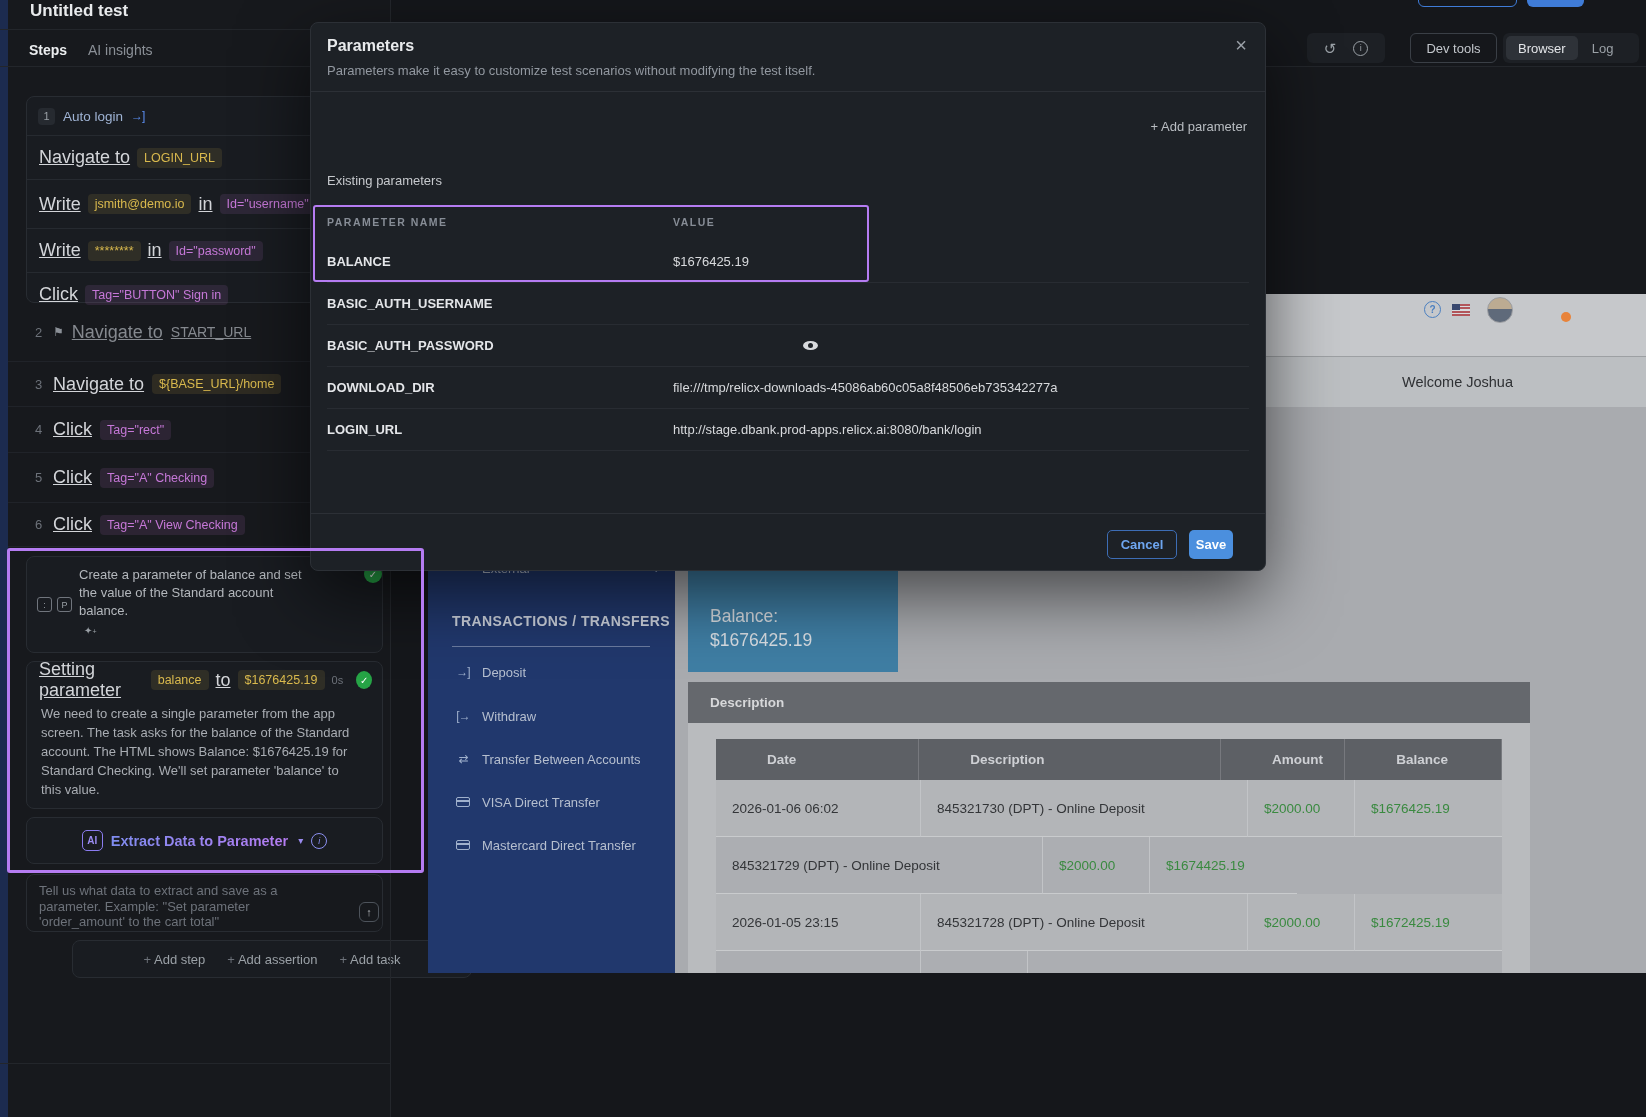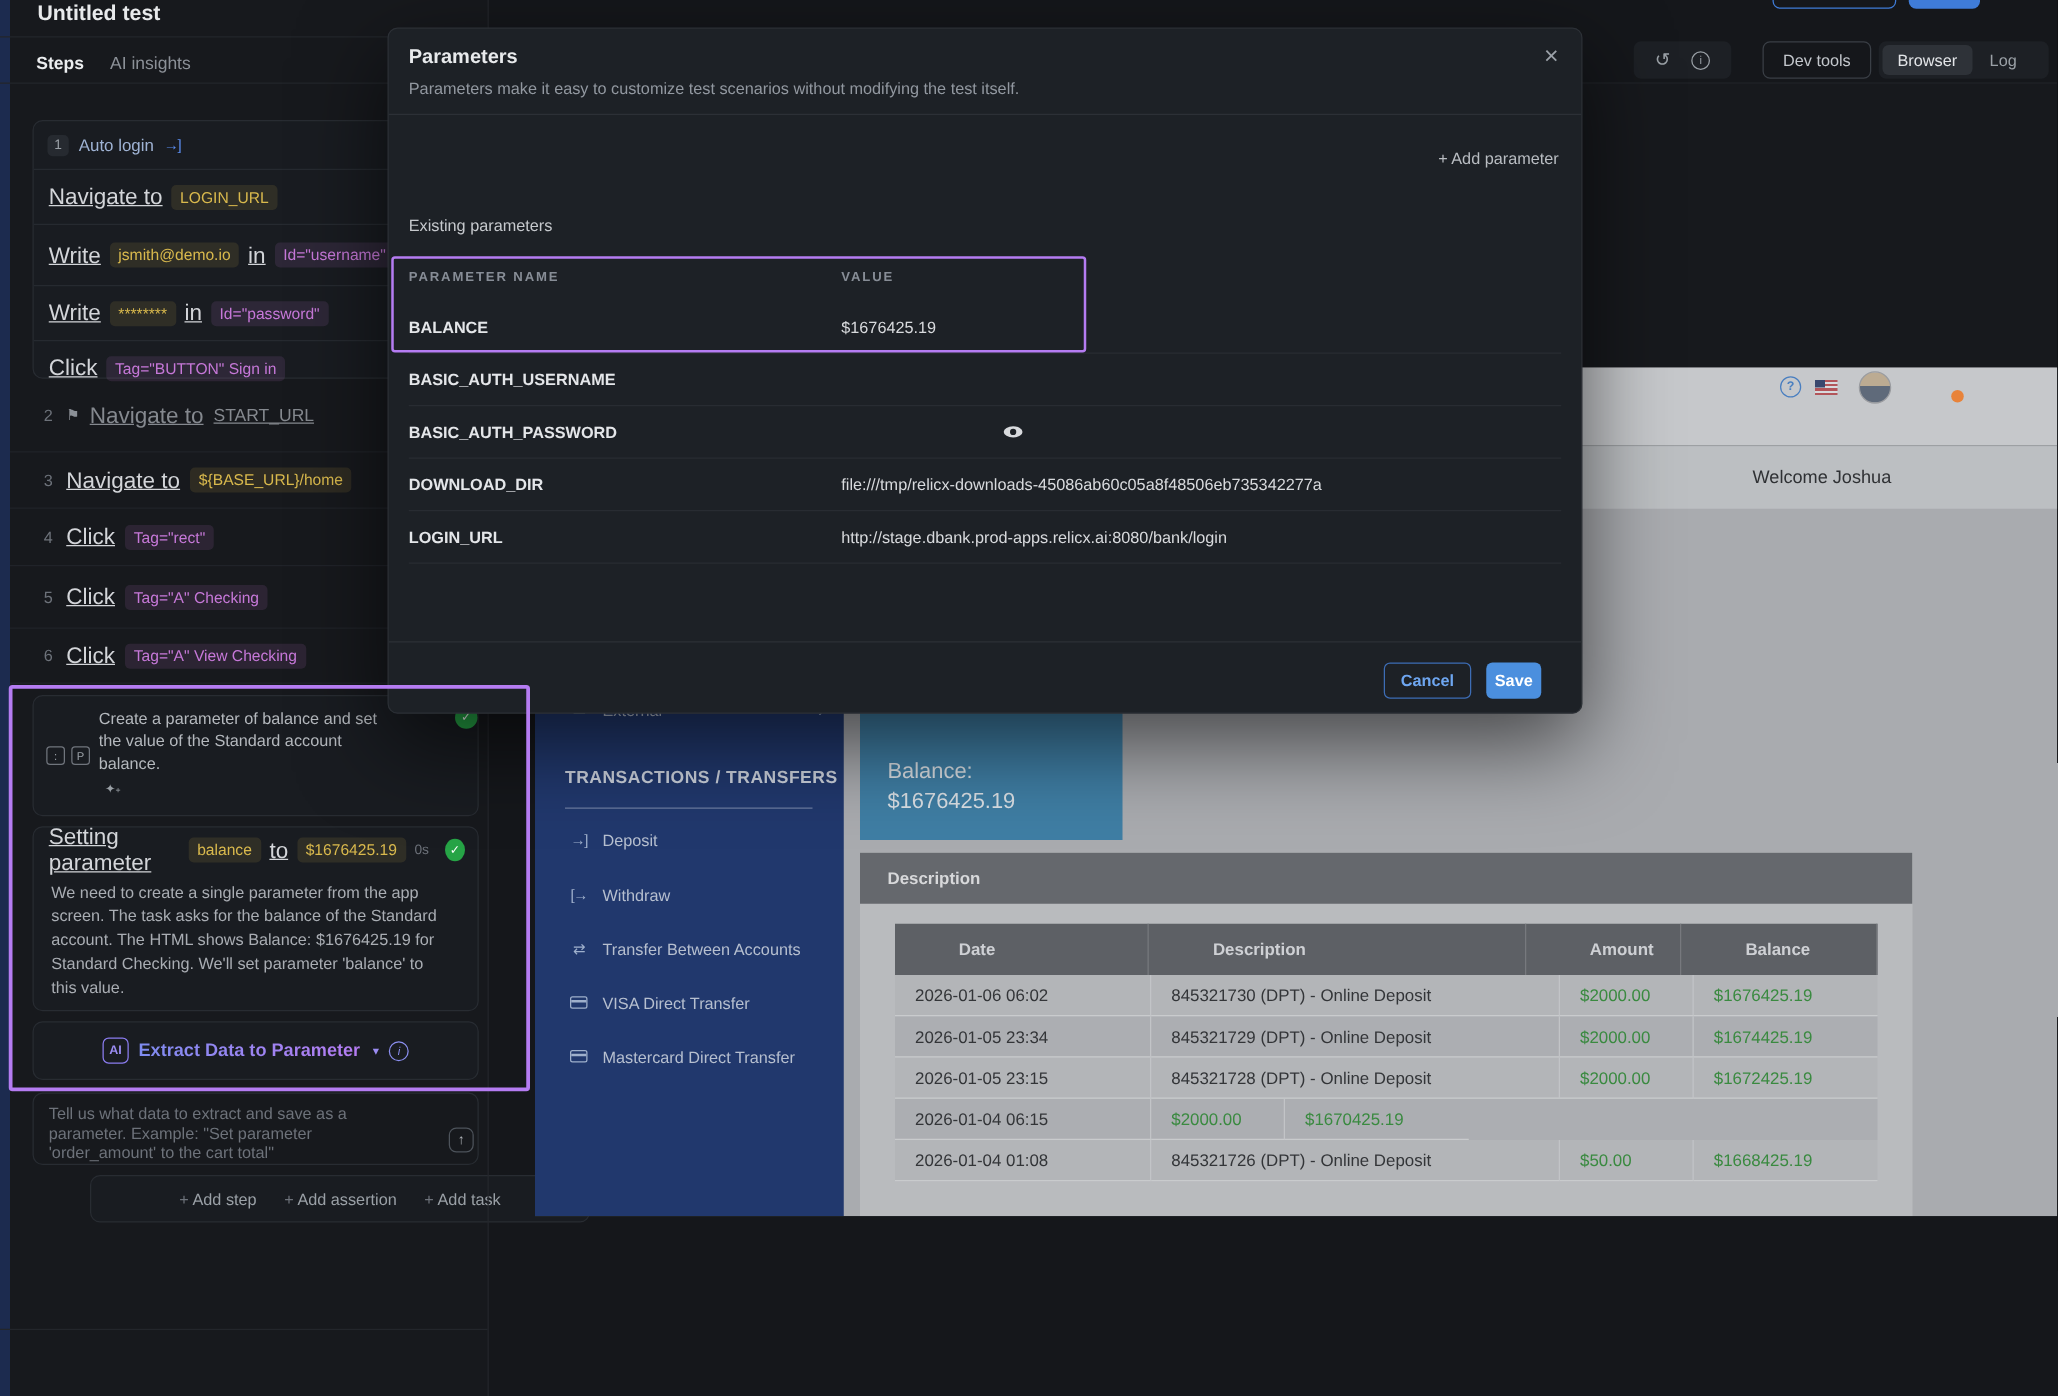--- a/index.html
+++ b/index.html
@@ -112,21 +112,21 @@
   .cc-icon::after{content:"";position:absolute;left:0;top:2px;width:100%;height:1.5px;background:#9fb0cc;}
   .menu-chevron{margin-left:auto;margin-right:16px;color:#9fb0cc;font-size:13px;}
   .menu-section{left:24px;top:206px;font-size:14px;font-weight:700;letter-spacing:0.4px;color:#cdd3de;}
   .menu-divider{left:24px;top:239px;width:198px;height:1px;background:#6b7ba0;}
   #balance-card{left:260px;top:276px;width:210px;height:102px;background:#3f7ea4;}
   .bal-line{left:22px;font-size:17.5px;font-weight:500;color:#dadfe4;}
   #txn-panel{left:260px;top:388px;width:842px;height:291px;background:#b9bbbe;overflow:hidden;}
   .txn-bar{left:0;top:0;width:842px;height:41px;background:#65686d;display:flex;align-items:center;}
   .txn-title{padding-left:22px;font-size:13.5px;font-weight:700;color:#d7d8da;}
   #txn-table{left:28px;top:57px;width:786px;}
-  .trow{display:flex;height:33px;}
+  .trow{display:flex;height:57px;}
   .trow.head{height:41px;background:#5d6065;}
   .trow.odd{background:#b3b5b8;}
   .trow.even{background:#acaeb2;}
   .tcell{display:flex;align-items:center;padding-left:16px;box-sizing:border-box;font-size:13.5px;
          color:#333538;border-right:1px solid #c2c4c7;border-bottom:1px solid #c9cbcd;}
   .head .tcell{color:#ced0d4;font-weight:700;border-right:1px solid #77797e;border-bottom:none;margin-left:35px;}
   .c0{width:205px;}.c1{width:327px;}.c2{width:107px;}.c3{width:147px;border-right:none;}
   .money{color:#3a8a40;}
   
   #modal{left:310px;top:22px;width:956px;height:549px;background:#1d2126;border-radius:8px;
@@ -337,21 +337,20 @@
               <span class="tcell c2">Amount</span>
               <span class="tcell c3">Balance</span>
             </div>
             <div class="trow odd">
               <span class="tcell c0">2026-01-06 06:02</span>
               <span class="tcell c1">845321730 (DPT) - Online Deposit</span>
               <span class="tcell c2 money">$2000.00</span>
               <span class="tcell c3 money">$1676425.19</span>
             </div>
             <div class="trow even">
-              <span class="tcell c0">2026-01-05 23:34</span>
               <span class="tcell c1">845321729 (DPT) - Online Deposit</span>
               <span class="tcell c2 money">$2000.00</span>
               <span class="tcell c3 money">$1674425.19</span>
             </div>
             <div class="trow odd">
               <span class="tcell c0">2026-01-05 23:15</span>
               <span class="tcell c1">845321728 (DPT) - Online Deposit</span>
               <span class="tcell c2 money">$2000.00</span>
               <span class="tcell c3 money">$1672425.19</span>
             </div>

